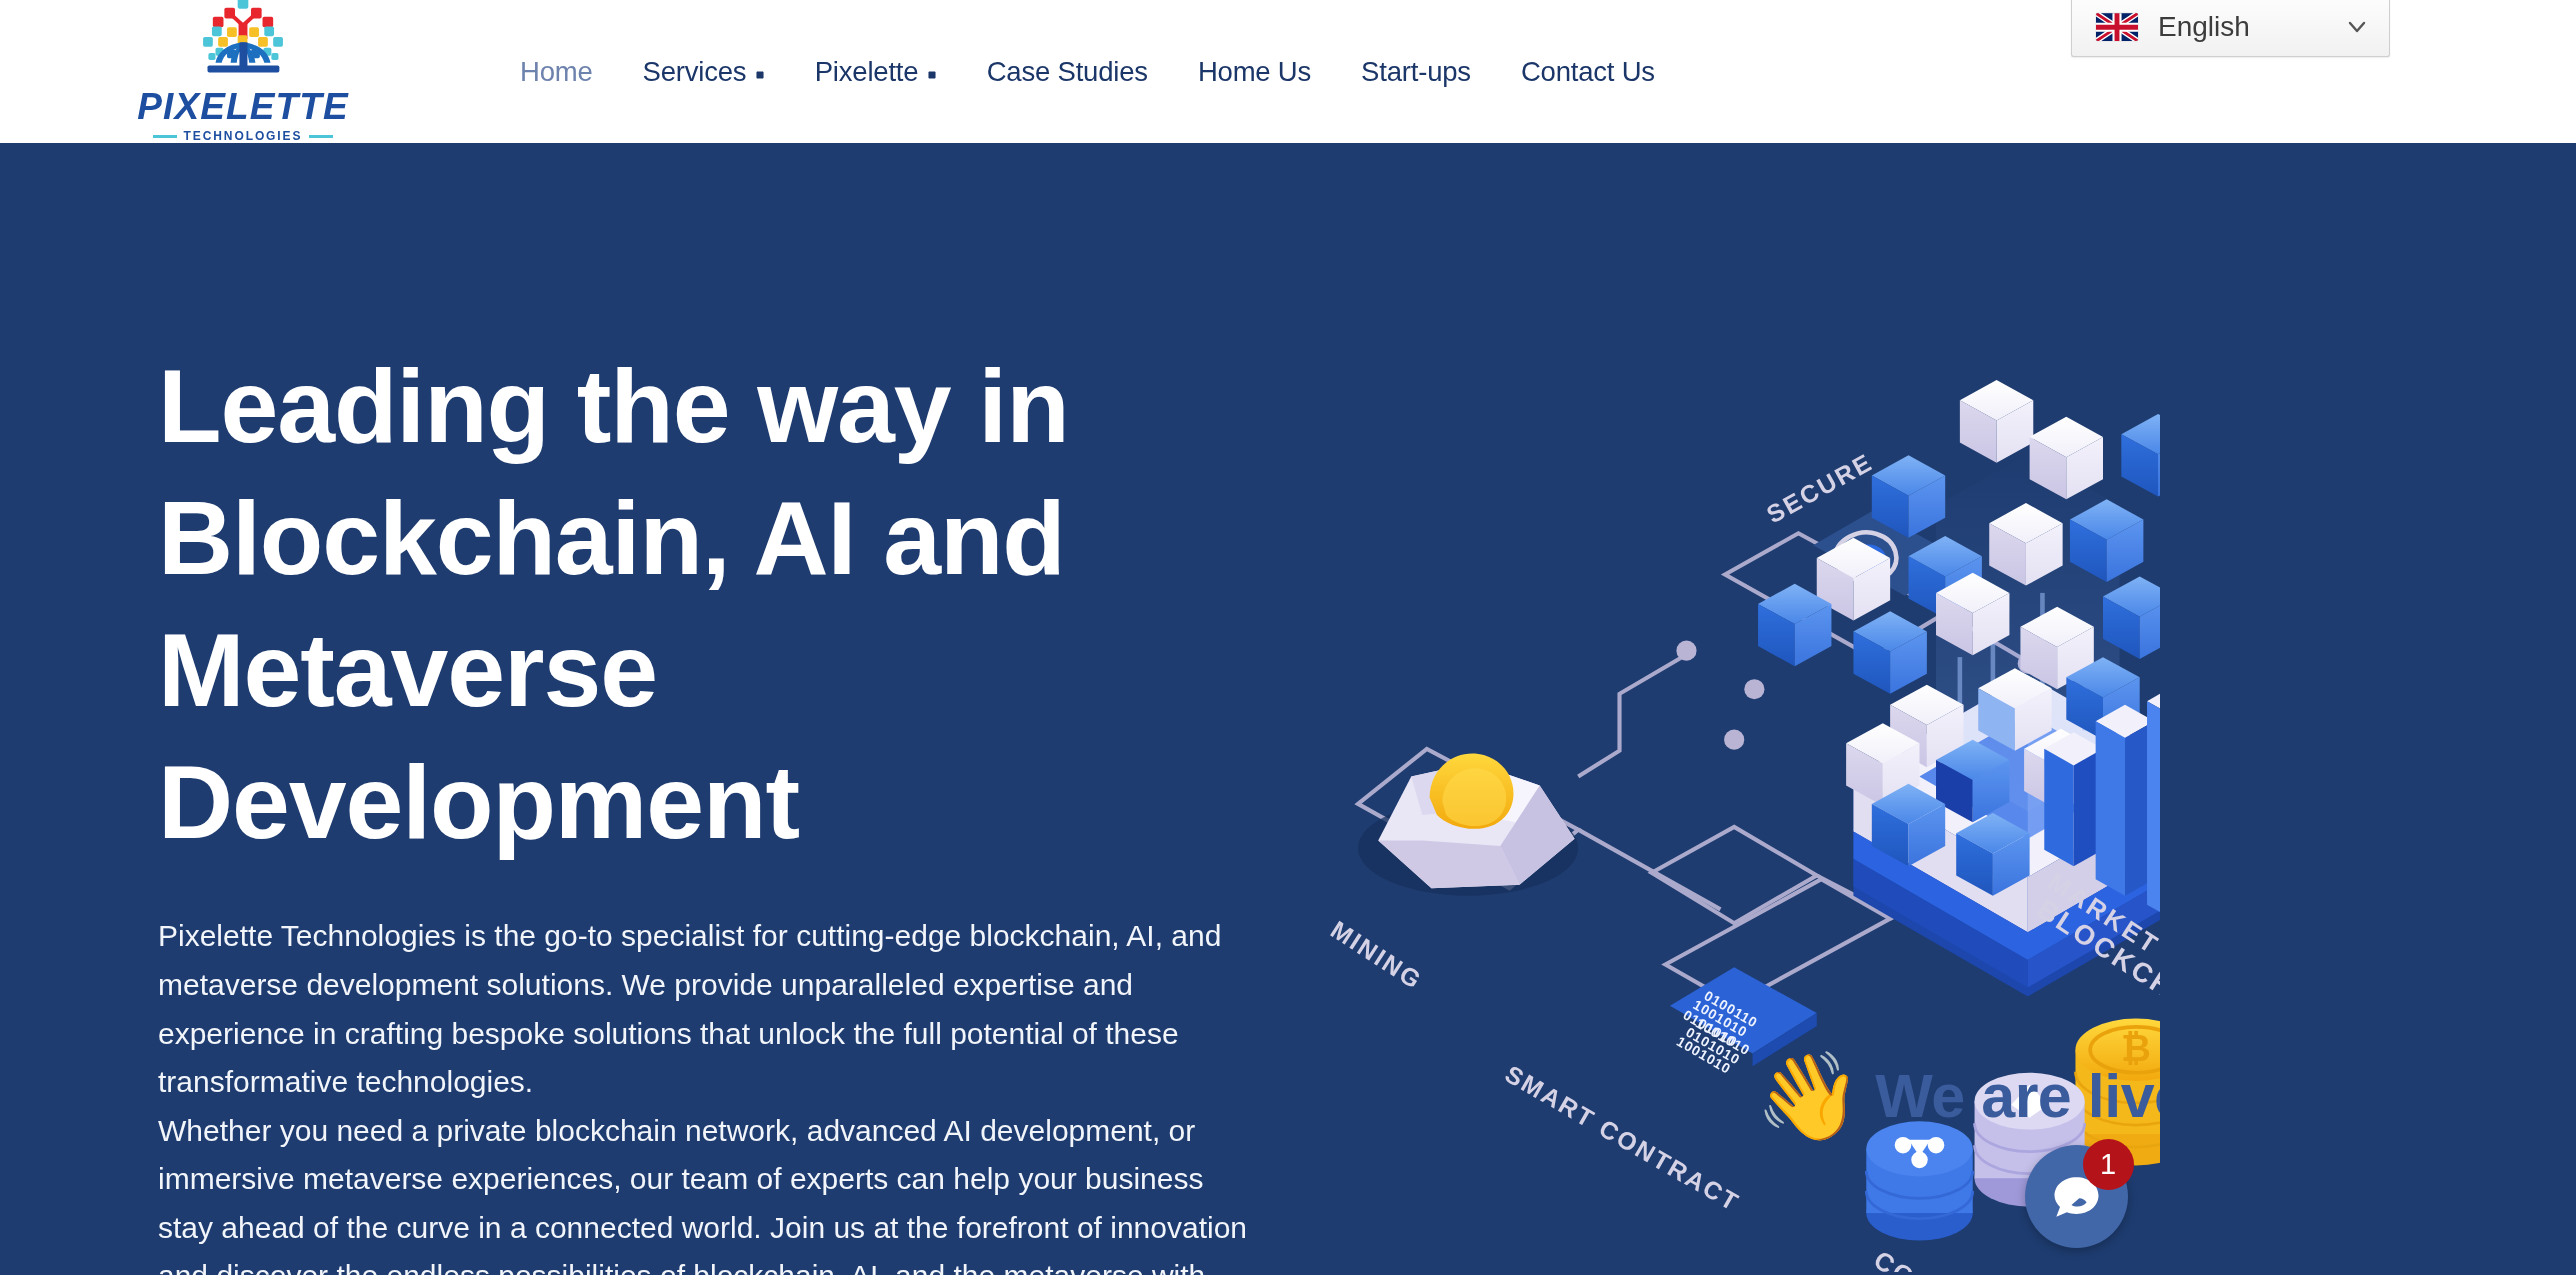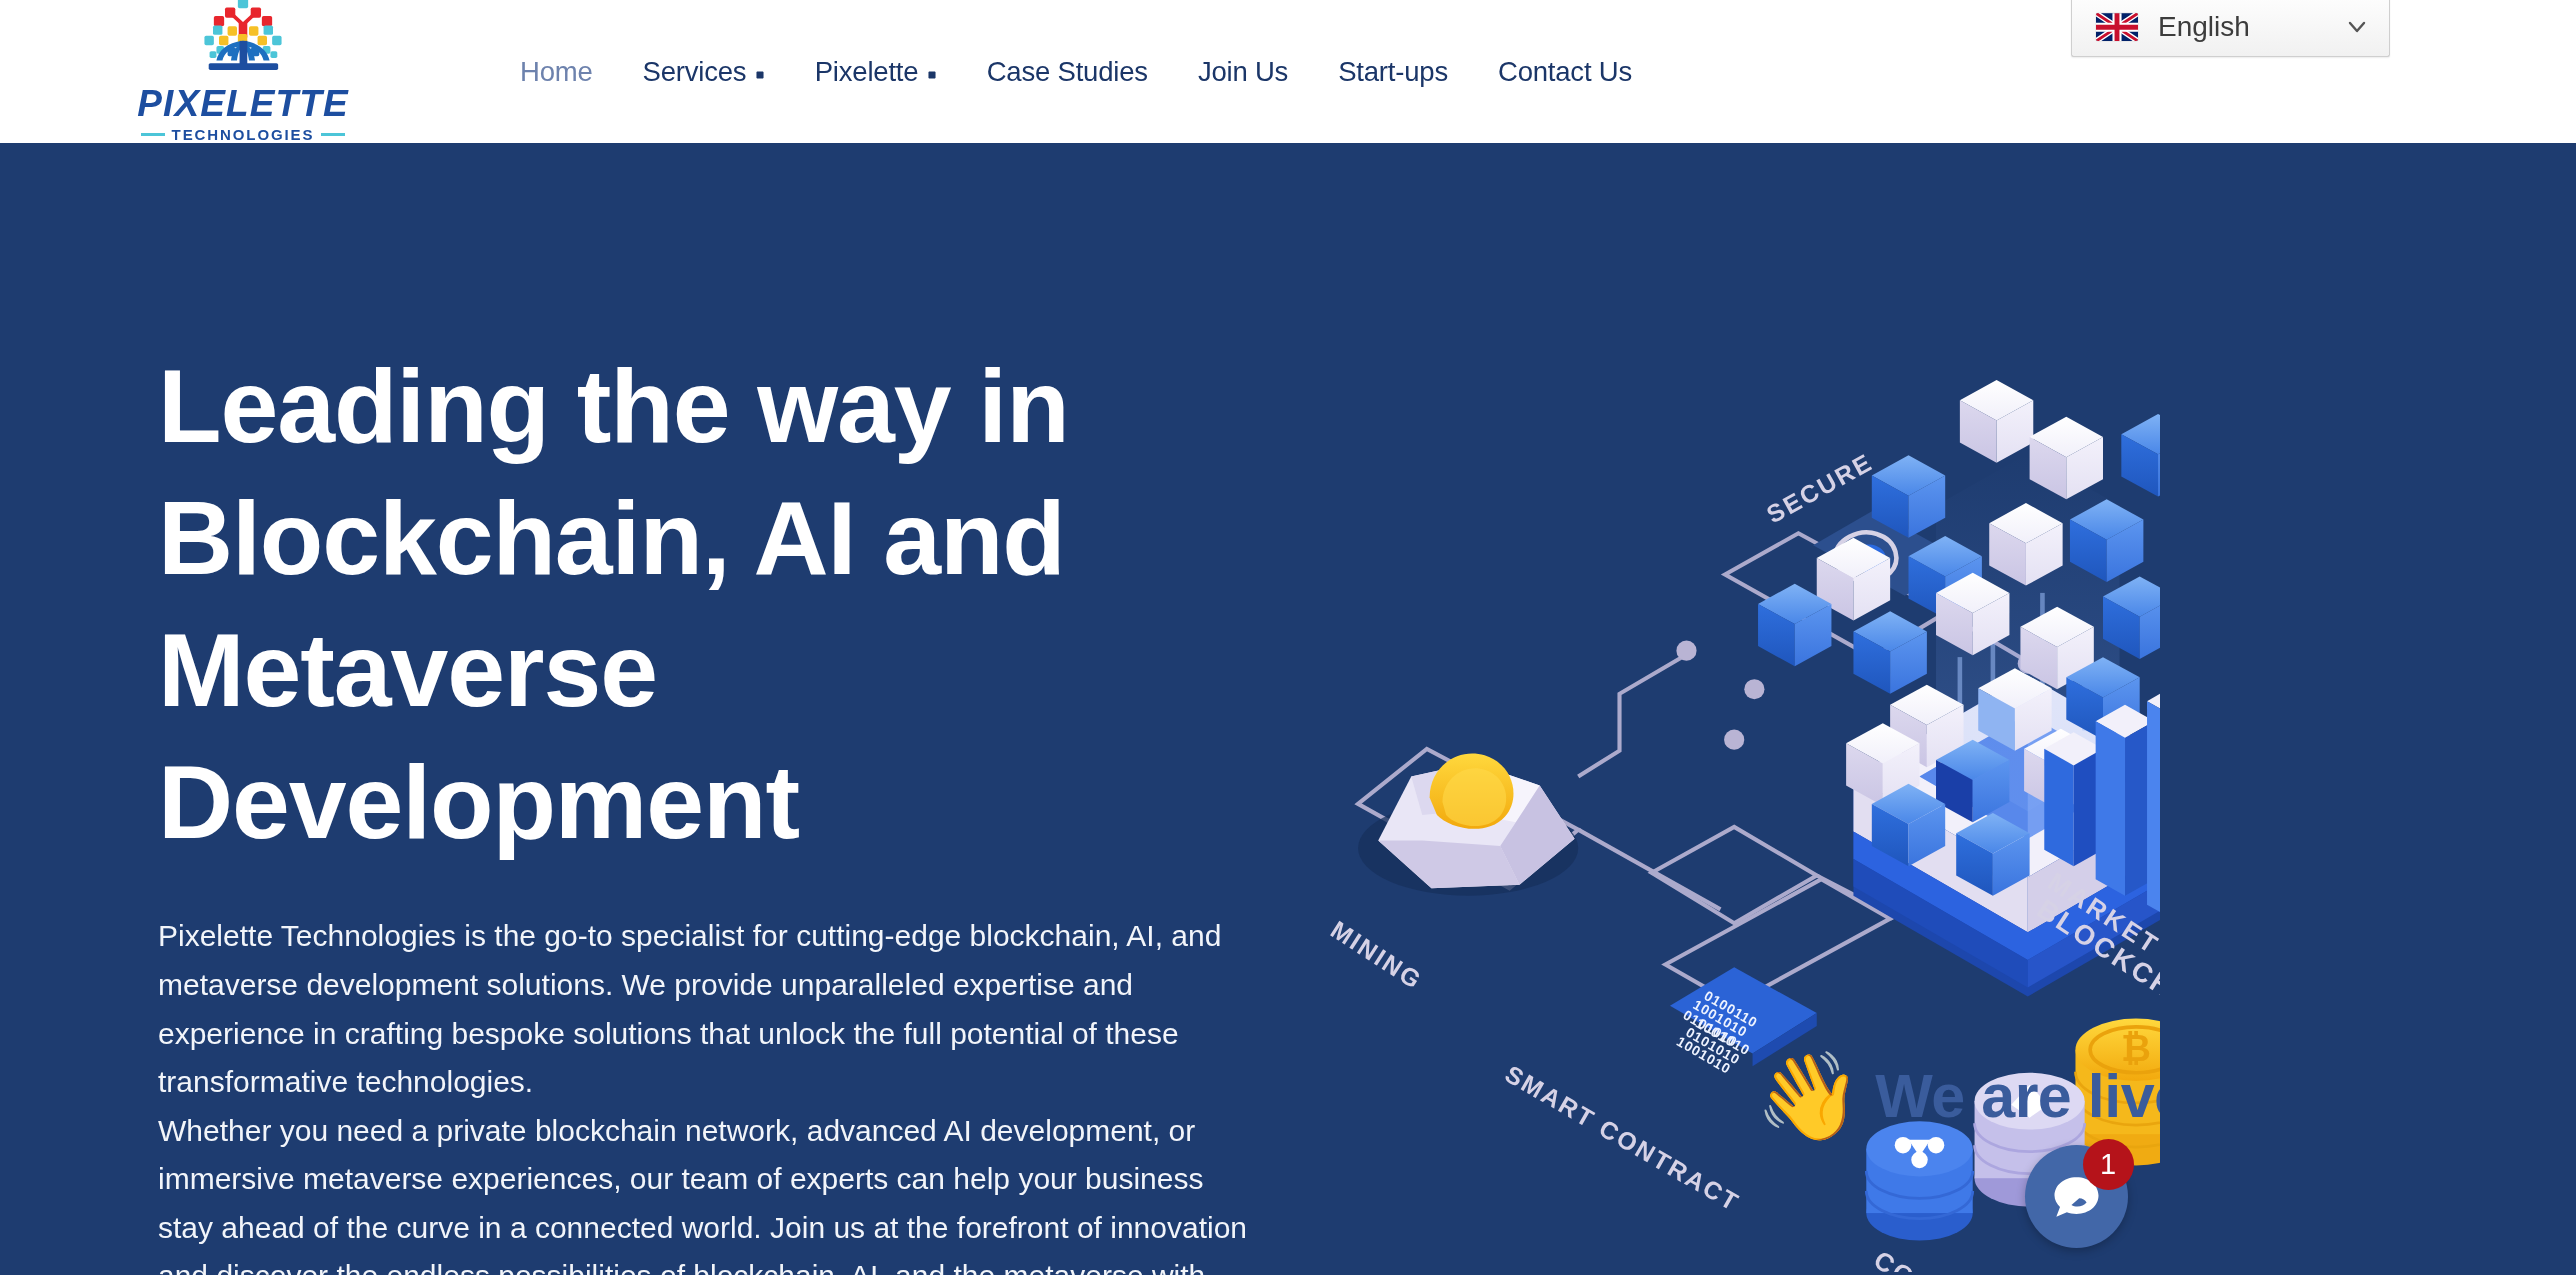--- a/index.html
+++ b/index.html
@@ -23,21 +23,21 @@
   .logo-mark{ width:138px; height:92px; margin-top:1.8px; }
   .logo-word{
     font-size:37px; font-weight:bold; letter-spacing:1.1px;
     color:#1d4ea0; line-height:1; margin-top:0.9px;
     font-family:"Liberation Sans", sans-serif;
     font-style:italic;
   }
   .logo-sub-row{ display:flex; align-items:center; gap:6.4px; margin-top:4.6px; }
   .logo-rule{ width:24px; height:2.8px; background:#4cc5d8; }
   .logo-sub{
-    font-size:15px; font-weight:bold; letter-spacing:1.9px; color:#1d4ea0;
+    font-size:12px; font-weight:bold; letter-spacing:1.9px; color:#1d4ea0;
   }
 
   
   .nav{
     position:absolute; left:495px; top:0; height:143px;
     display:flex; align-items:center; gap:0;
   }
   .nav-item{
     display:flex; align-items:center; gap:8.3px;
     font-size:27.5px; color:#1b3668; letter-spacing:-0.2px;
@@ -171,21 +171,21 @@
       <span class="caret"></span>
     </div>
     <div class="nav-item">
       <span>Pixelette</span>
       <span class="caret"></span>
     </div>
     <div class="nav-item">
       <span>Case Studies</span>
     </div>
     <div class="nav-item">
-      <span>Join Us</span>
+      <span>Home Us</span>
     </div>
     <div class="nav-item">
       <span>Start-ups</span>
     </div>
     <div class="nav-item">
       <span>Contact Us</span>
     </div>
   </nav>
 
   <div class="lang">

